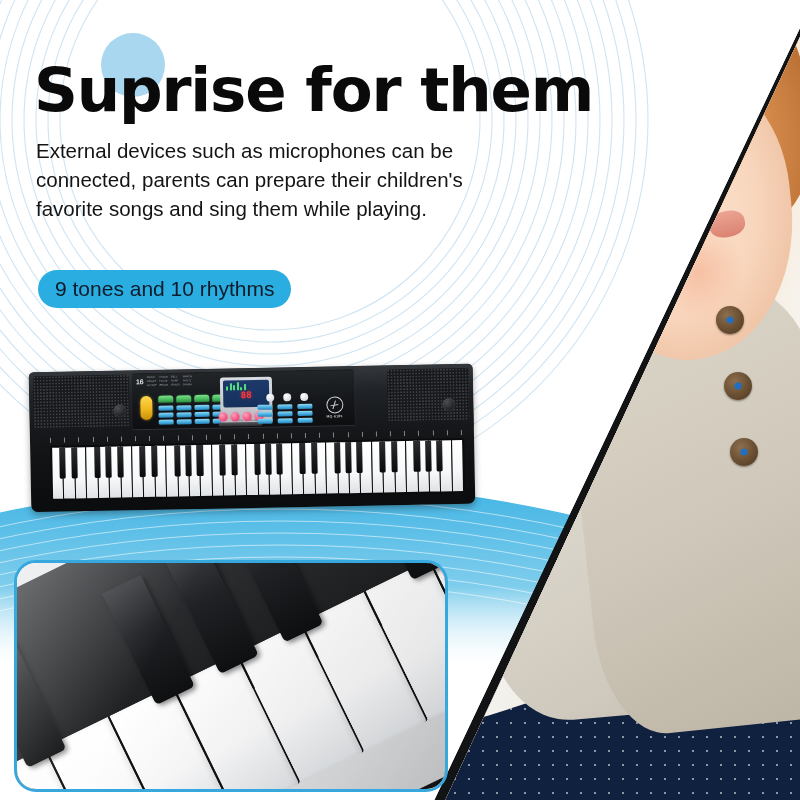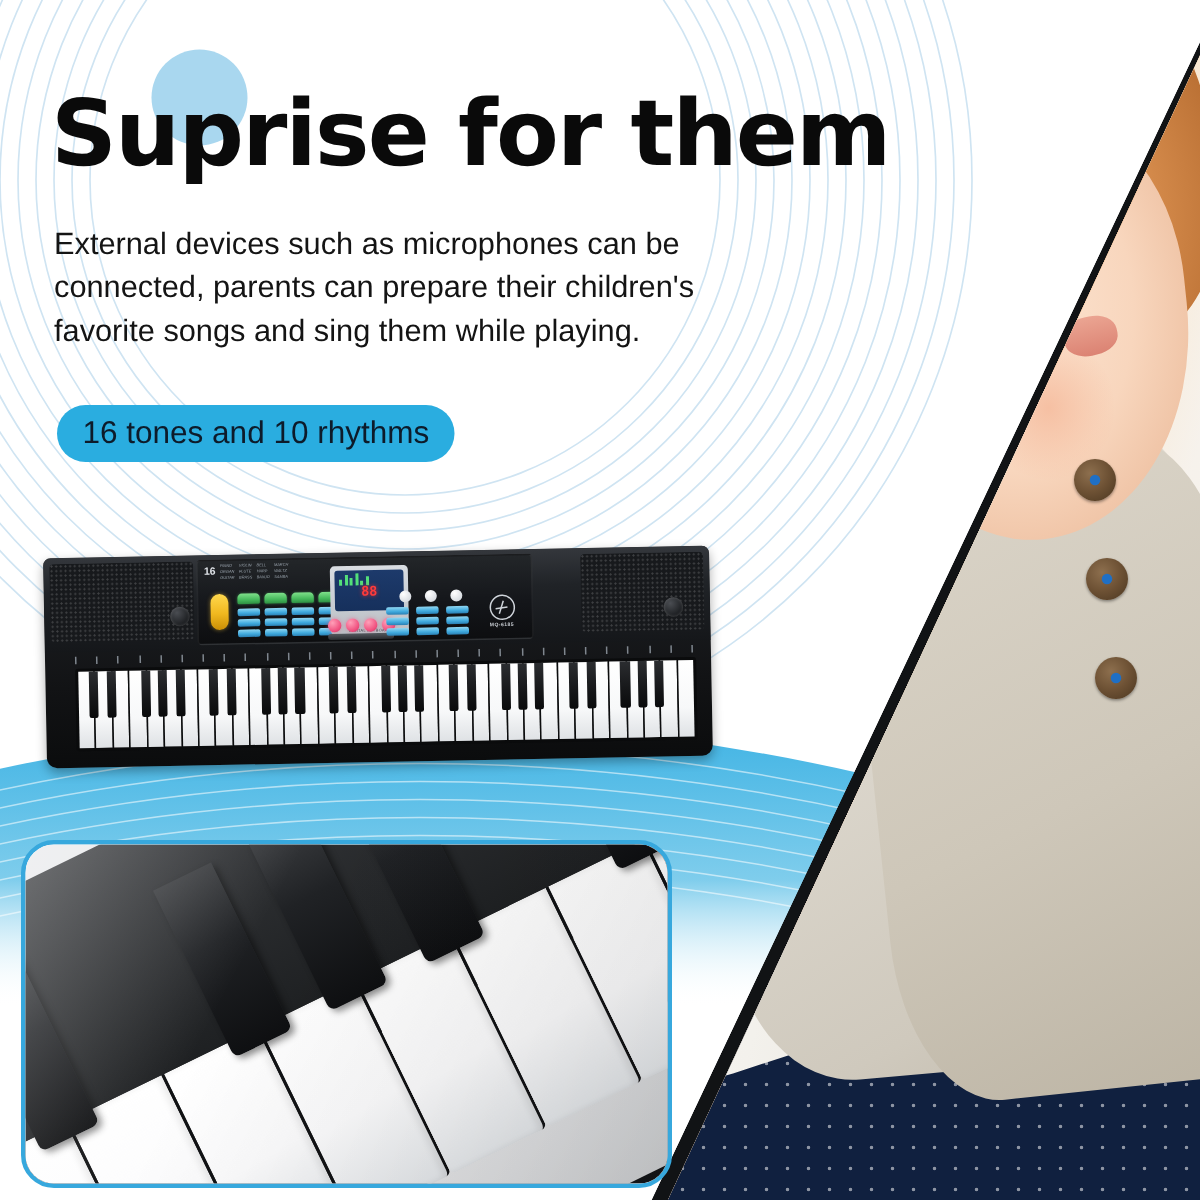--- a/index.html
+++ b/index.html
@@ -26,21 +26,21 @@
 
   
   .headline{
     position:absolute;left:34px;top:57px;width:580px;
     font-size:61px;line-height:1.08;font-weight:800;letter-spacing:-1.2px;
     color:#0a0a0a;
     font-family:"DejaVu Sans","Liberation Sans",sans-serif;
     white-space:nowrap;
   }
   .subcopy{
-    position:absolute;left:36px;top:148px;width:480px;
+    position:absolute;left:36px;top:136px;width:480px;
     font-size:20.5px;line-height:1.42;color:#141414;
     font-family:"Liberation Sans",sans-serif;
   }
   .pill{
     position:absolute;left:38px;top:270px;
     height:38px;padding:0 17px;border-radius:20px;
     background:#2aade0;
     display:flex;align-items:center;
     font-size:21px;color:#0d1b2a;
     font-family:"Liberation Sans",sans-serif;
@@ -419,21 +419,21 @@
           <path d="M0,104 Q300,36 600,104"></path>
         <path d="M0,116 Q300,48 600,116"></path>
           <path d="M0,128 Q300,60 600,128"></path>
       </g>
     </svg>
   </div>
 
   <div class="headline">Suprise for them</div>
   <div class="subcopy">External devices such as microphones can be connected, parents can prepare their children's favorite songs and sing them while playing.</div>
   <div class="pill">
-    <span>16 tones and 10 rhythms</span>
+    <span>9 tones and 10 rhythms</span>
   </div>
 
   <div class="photo-right">
     <div class="edge"></div>
     <div class="inner">
       <div class="scene">
         <div class="wood"></div>
         <div class="wallwash"></div>
         <div class="floor"></div>
         <div class="navy"></div>

